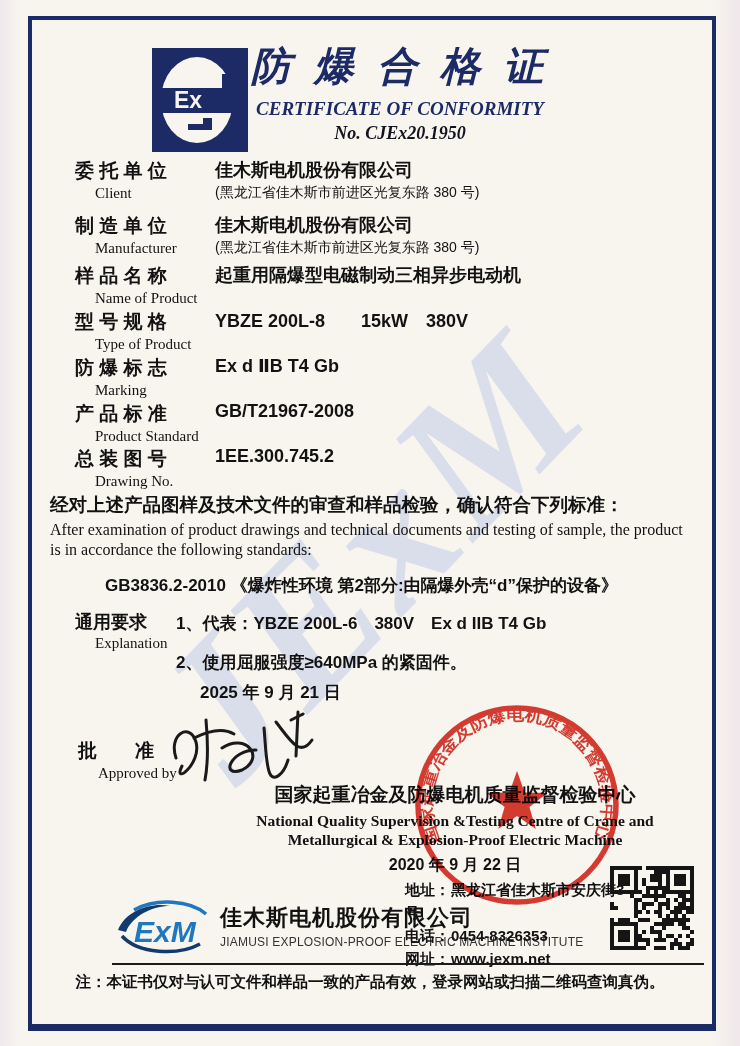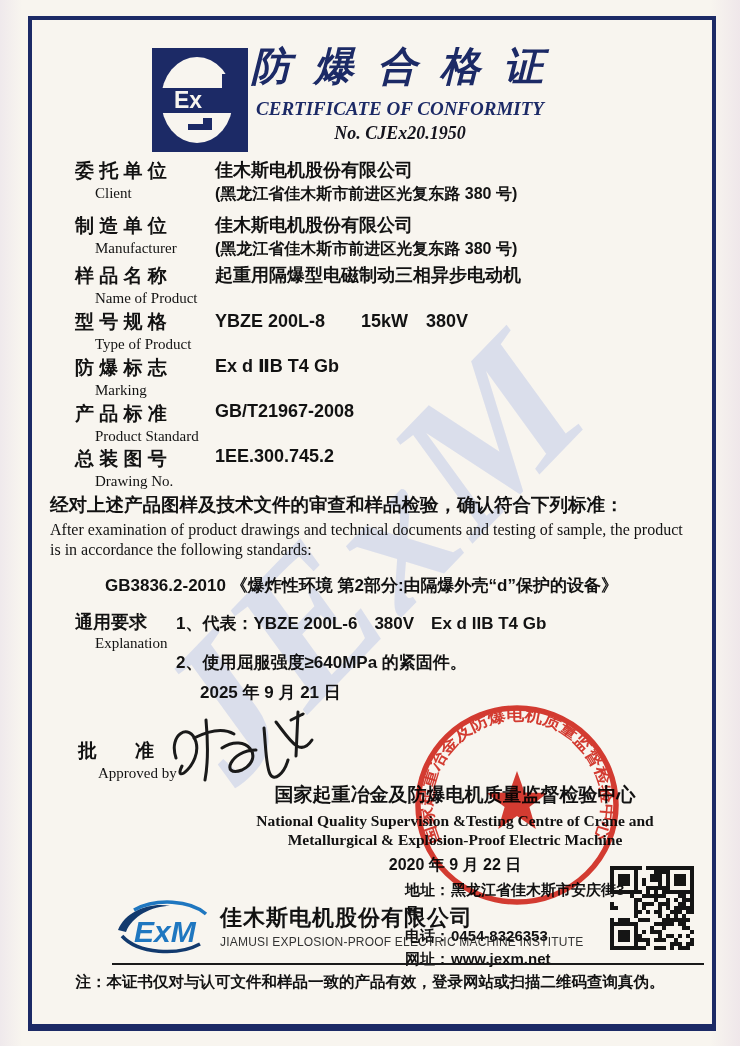--- a/index.html
+++ b/index.html
@@ -23,21 +23,21 @@
   .title{font-size:40px;font-weight:bold;color:#1c2a66;letter-spacing:6px;white-space:nowrap;}
   .subtitle{font-size:19px;font-weight:bold;color:#1c2a66;margin-top:4px;white-space:nowrap;
     font-family:"Liberation Serif","DejaVu Serif",serif;}
   .certno{font-size:18px;font-weight:bold;color:#14141e;margin-top:3px;
     font-family:"Liberation Serif","DejaVu Serif",serif;}
   
   .row{left:75px;width:620px;}
   .lab-cn{font-size:19px;font-weight:bold;white-space:pre;}
   .lab-en{font-size:15px;margin-top:1px;font-family:"Liberation Serif","DejaVu Serif",serif;margin-left:20px;}
   .val{position:absolute;left:140px;top:0;font-size:18px;font-weight:bold;white-space:pre;}
-  .val-detail{position:absolute;left:140px;top:26px;font-size:16px;font-weight:bold;white-space:pre;}
+  .val-detail{position:absolute;left:140px;top:26px;font-size:14px;font-weight:normal;white-space:pre;}
   
   .stmt-cn{font-size:18.5px;font-weight:bold;}
   .stmt-en{font-size:16px;margin-top:3px;line-height:20px;font-family:"Liberation Serif","DejaVu Serif",serif;}
   .std{font-size:17px;font-weight:bold;margin-top:14px;padding-left:55px;}
   .expl-item{font-size:17px;font-weight:bold;white-space:pre;margin-bottom:16px;}
   .date-txt{font-size:17px;font-weight:bold;white-space:pre;}
   
   .org{left:255px;top:782px;width:400px;text-align:center;}
   .org-cn{font-size:19px;font-weight:bold;}
   .org-en{font-size:15.5px;font-weight:bold;line-height:19px;margin-top:3px;

